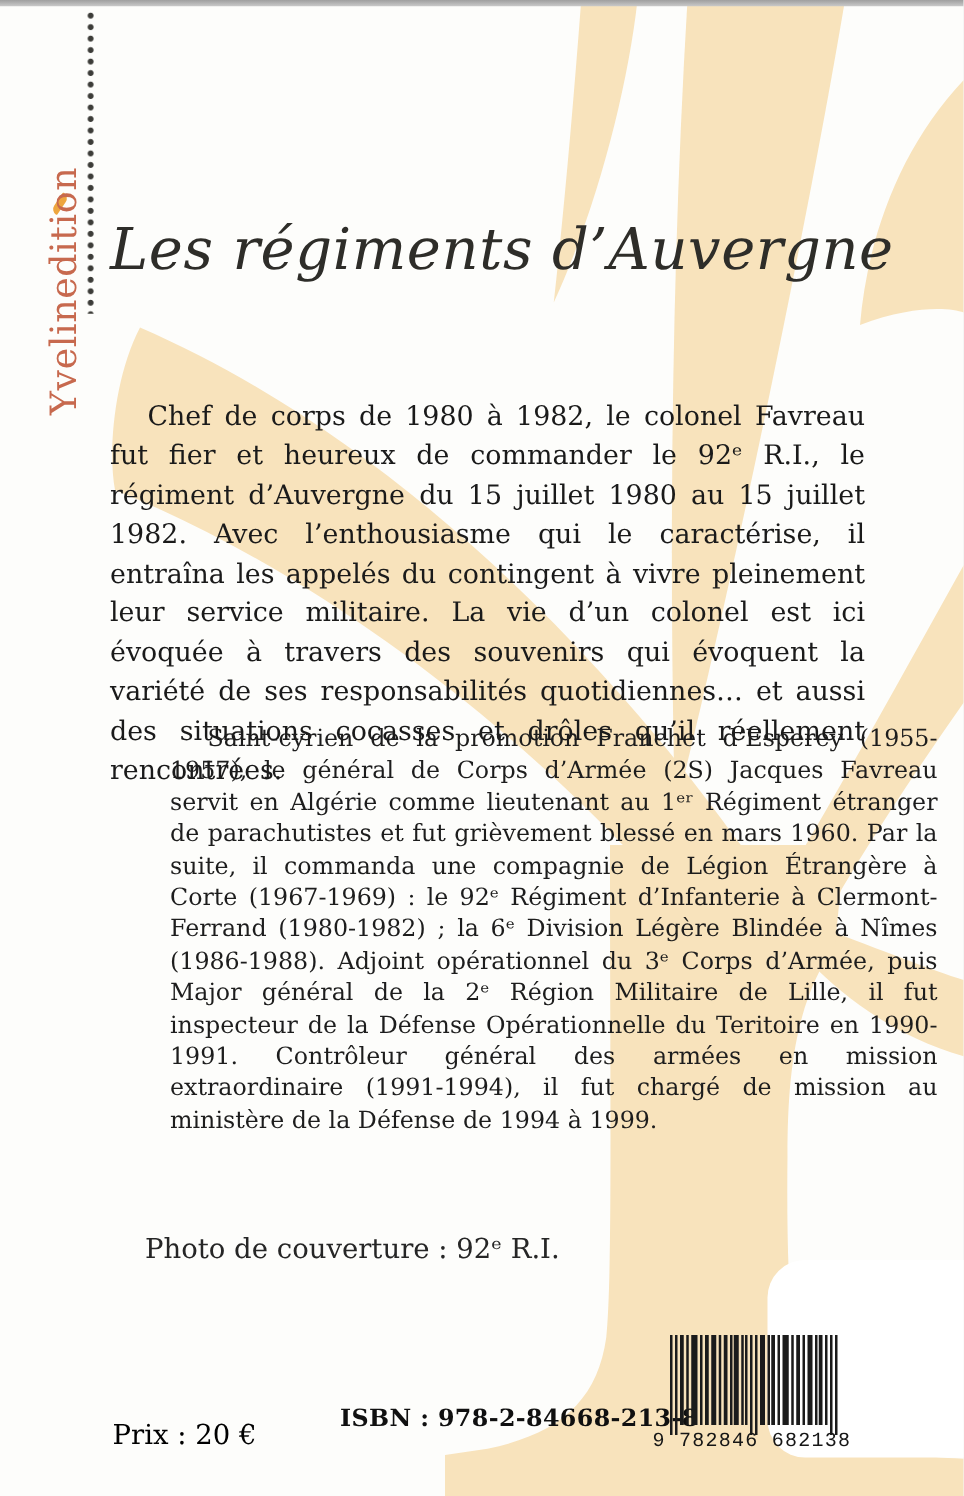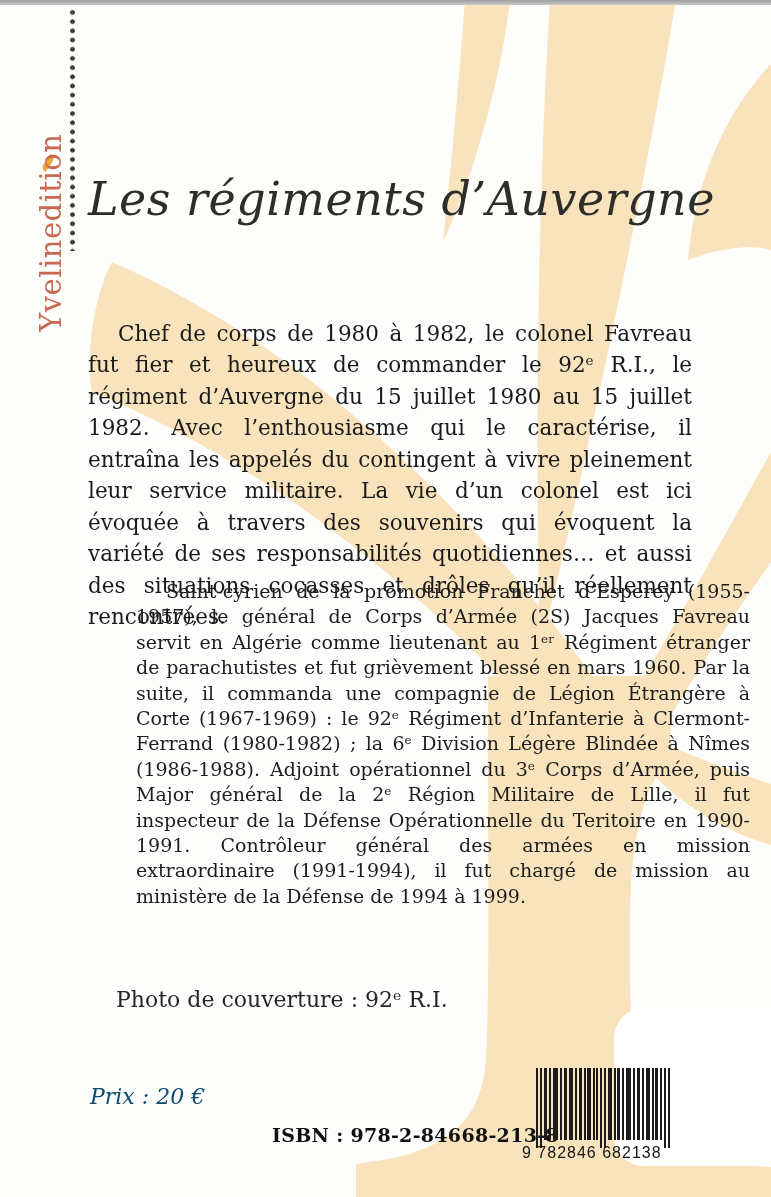--- a/index.html
+++ b/index.html
@@ -24,28 +24,28 @@
   .author{position:absolute;left:89px;top:226px;z-index:3;
     font-size:26px;color:#c23f2d;letter-spacing:.5px;white-space:nowrap;}
   .synopsis{position:absolute;left:88px;top:296px;width:604px;z-index:3;
     font-size:21.5px;line-height:31.5px;color:#1a1a1a;
     text-align:justify;text-indent:30px;}
   .bio{position:absolute;left:88px;top:560px;width:614px;z-index:3;
     font-size:19px;line-height:25.4px;color:#1d1d1d;
     text-align:justify;text-indent:30px;margin-left:48px;}
   .credits{position:absolute;left:116px;top:984px;z-index:3;
     font-size:22px;line-height:31px;color:#262626;}
-  .price{position:absolute;left:90px;top:1084px;z-index:3;font-size:22px;color:#0c4a6e;font-style:italic;}
+  .price{position:absolute;left:90px;top:1136px;z-index:3;font-size:22px;color:#000000;}
   .isbn{position:absolute;left:272px;top:1124px;z-index:3;
     font-size:19px;font-weight:bold;color:#101010;letter-spacing:.3px;}
   .bc-panel{position:absolute;left:614px;top:1008px;width:170px;height:158px;z-index:2;
     background:#fff;border-radius:30px 0 0 30px;}
   .barcode{position:absolute;left:536px;top:1068px;width:136px;height:96px;z-index:4;}
   .bc-digits{position:absolute;left:-14px;top:76px;width:164px;
-    font-family:Liberation Sans, sans-serif;font-size:16px;color:#161616;
+    font-family:Liberation Mono, monospace;font-size:16px;color:#161616;
     letter-spacing:1px;white-space:nowrap;}
 </style>
 </head>
 <body>
 
 <div class="cover">
 
   <svg class="bg-logo" width="771" height="1197" viewBox="0 0 771 1197" aria-hidden="true">
     <g fill="#f8e3bc">
       <path d="M 465,0 C 458,92 451,170 443,242 C 477,168 502,72 510,0 Z"></path>

